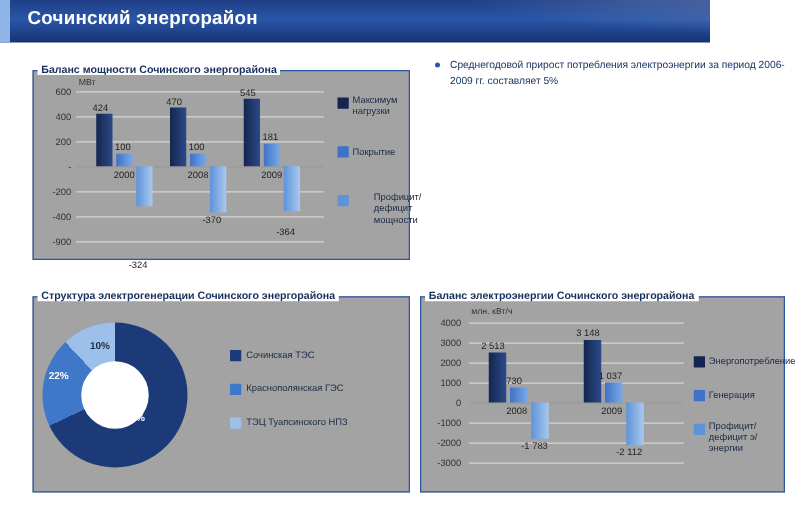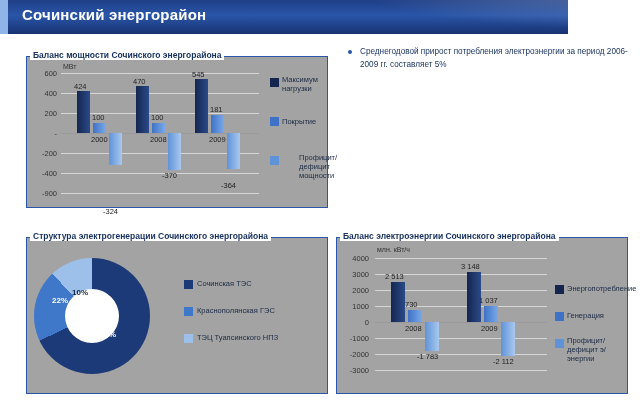--- a/index.html
+++ b/index.html
@@ -147,22 +147,22 @@
   <div class="bullet">Среднегодовой прирост потребления электроэнергии за период 2006-2009 гг. составляет 5%</div>
 </div>
 
 <div class="sect-title" style="left:30px;top:231px;">Структура электрогенерации Сочинского энергорайона</div>
 <div class="panel" style="left:26px;top:237px;width:300px;height:155px;"></div>
 
 <div class="donut-wrap">
   <div class="donut"></div>
   <div class="donut-hole"></div>
 </div>
-<div class="donut-pct" style="position:absolute;left:72px;top:288px;color:#1a2a44;">10%</div>
-<div class="donut-pct" style="position:absolute;left:39px;top:296px;color:#ffffff;margin-left:13px;">22%</div>
+<div class="donut-pct" style="position:absolute;left:72px;top:272px;color:#1a2a44;">10%</div>
+<div class="donut-pct" style="position:absolute;left:39px;top:296px;color:#ffffff;">22%</div>
 <div class="donut-pct" style="position:absolute;left:100px;top:330px;color:#ffffff;">68%</div>
 
 <div class="legend-swatch" style="position:absolute;left:184px;top:280px;background:#1c3a77;"></div>
 <div class="legend-item" style="position:absolute;left:197px;top:279px;">Сочинская ТЭС</div>
 
 <div class="legend-swatch" style="position:absolute;left:184px;top:307px;background:#3f77c9;"></div>
 <div class="legend-item" style="position:absolute;left:197px;top:306px;">Краснополянская ГЭС</div>
 
 <div class="legend-swatch" style="position:absolute;left:184px;top:334px;background:#9dc0ea;"></div>
 <div class="legend-item" style="position:absolute;left:197px;top:333px;">ТЭЦ Туапсинского НПЗ</div>

